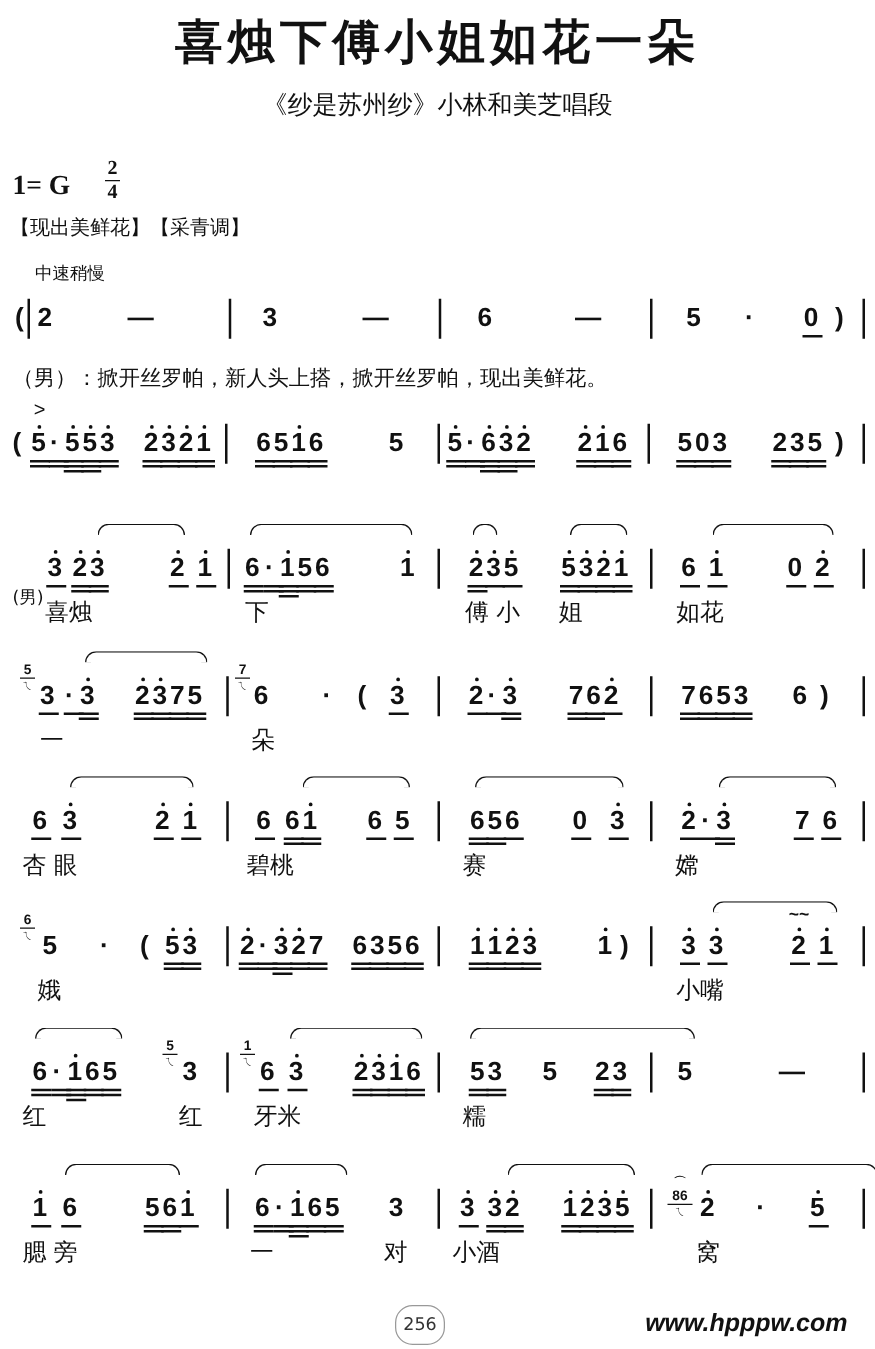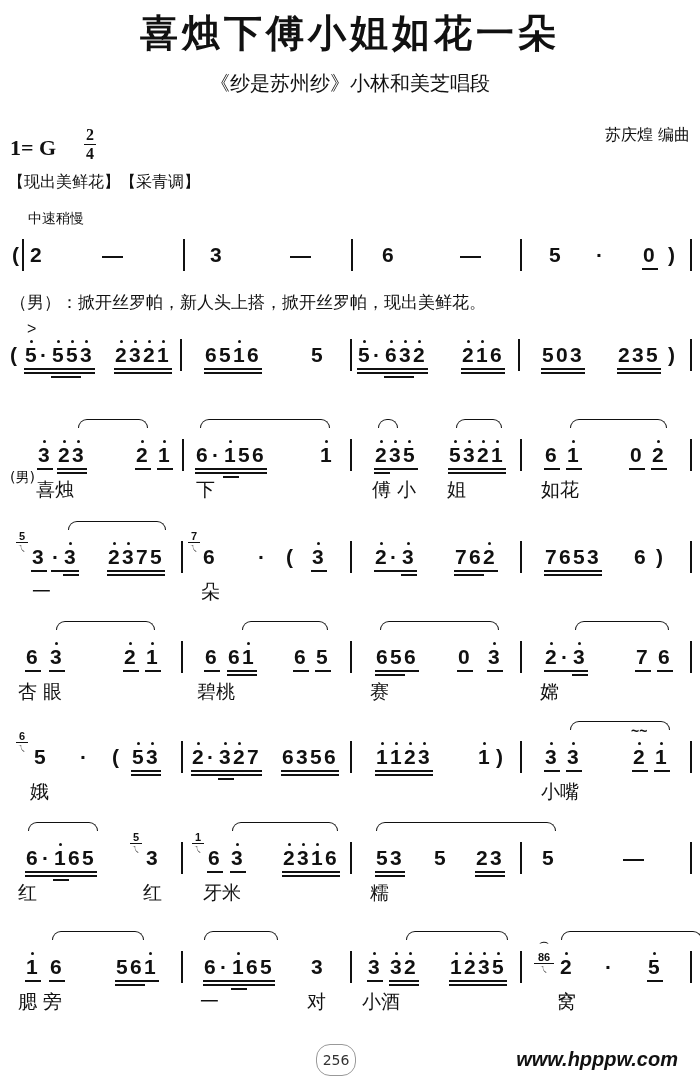--- a/index.html
+++ b/index.html
@@ -34,21 +34,20 @@
 <div class="abs subtitle">《纱是苏州纱》小林和美芝唱段</div>
 <div class="abs key">1= G</div>
 <div class="abs timesig">
   <div>2</div>
   <div class="ln"></div>
   <div>4</div>
 </div>
 <div class="abs qupai">【现出美鲜花】【采青调】</div>
 <div class="abs tempo">中速稍慢</div>
 <div class="abs credits">
-  <div>苏庆煌 编曲</div>
 </div>
 <div class="abs dialog">（男）：掀开丝罗帕，新人头上搭，掀开丝罗帕，现出美鲜花。</div>
 
 <div id="score">
     <div class="bar" style="left: 22px; top: 239px; height: 32px;"></div>
     <div class="bar" style="left: 183px; top: 239px; height: 32px;"></div>
     <div class="bar" style="left: 351px; top: 239px; height: 32px;"></div>
     <div class="bar" style="left: 520px; top: 239px; height: 32px;"></div>
     <div class="bar" style="left: 690px; top: 239px; height: 32px;"></div>
     <div class="el" style="left: 12px; top: 243px;">(</div>

